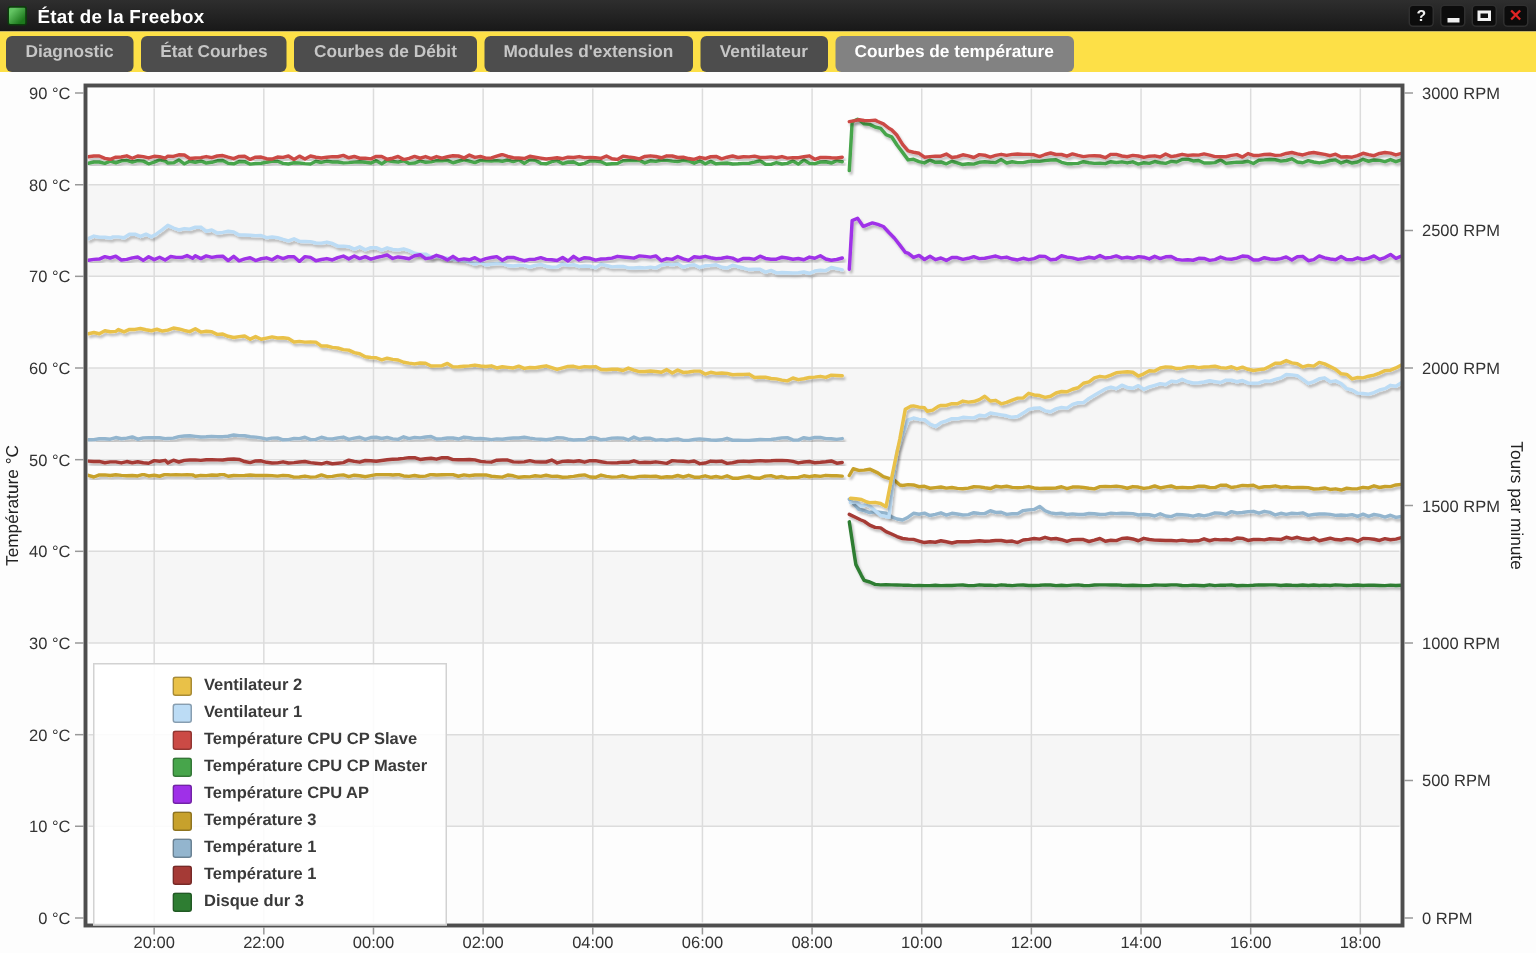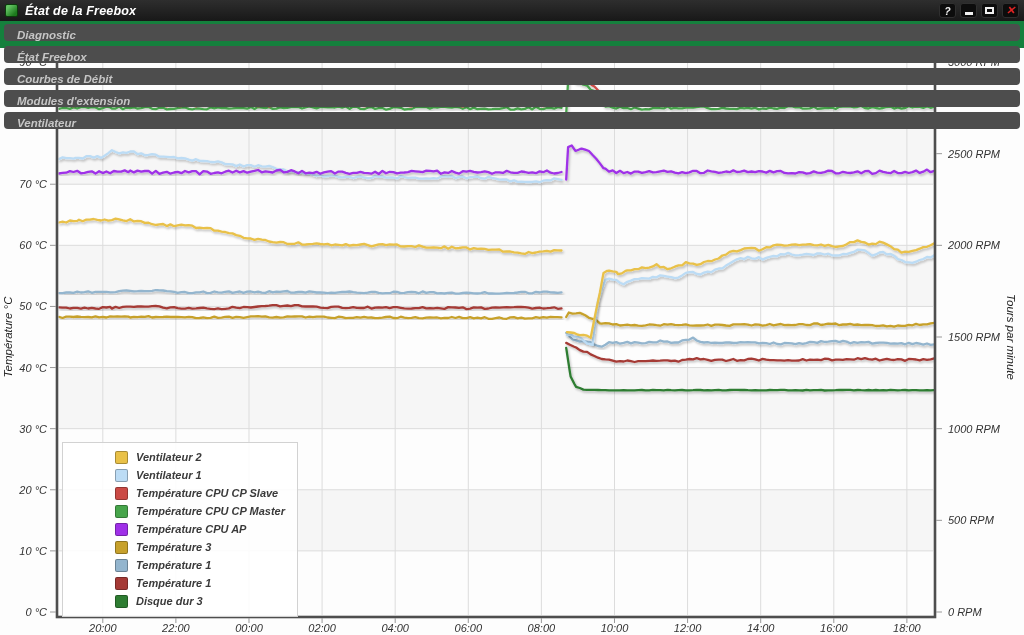--- a/index.html
+++ b/index.html
@@ -1,21 +1,21 @@
 <!DOCTYPE html>
 <html><head>
 <meta charset="utf-8">
 <style>
   html,body{margin:0;padding:0;}
   body{
     width:1024px;height:635px;overflow:hidden;background:#fdfdfd;
     font-family:"Liberation Sans",sans-serif;
     position:relative;
   }
-  .window{position:absolute;inset:0;width:1024px;height:635px;font-style:italic;}
+  .window{position:absolute;inset:0;width:1024px;height:635px;}
 
   
   .titlebar{
     position:absolute;top:0;left:0;right:0;height:21px;
     background:linear-gradient(#2e2e2e,#181818);
     display:flex;align-items:center;padding:0 5px;box-sizing:border-box;z-index:6;
   }
   .app-icon{
     width:13px;height:13px;border-radius:2px;flex:0 0 auto;
     background:linear-gradient(135deg,#63c463 20%,#1d7a1d 80%);
@@ -27,22 +27,22 @@
     width:17px;height:15px;background:#0c0c0c;border:1px solid #2f2f2f;border-radius:3px;
     color:#f0f0f0;font-size:10.5px;font-weight:bold;
     display:flex;align-items:center;justify-content:center;cursor:pointer;box-sizing:border-box;
   }
   .winbtn .minbar{width:8px;height:3px;background:#f0f0f0;margin-top:5px;}
   .winbtn .maxbox{width:9px;height:7px;border:2px solid #f0f0f0;box-sizing:border-box;}
   .winbtn.close{color:#e02424;font-size:11px;}
 
   
   .tabbar{
-    position:absolute;top:21px;left:0;right:0;height:27px;background:#15803d;
-    display:flex;gap:5px;padding:3px 4px 0 4px;box-sizing:border-box;z-index:6;flex-direction:column;
+    position:absolute;top:21px;left:0;right:0;height:27px;background:#fde047;
+    display:flex;gap:5px;padding:3px 4px 0 4px;box-sizing:border-box;z-index:6;
   }
   .tab{
     background:#4d4d4d;color:#c6c6c6;font-weight:bold;font-size:11.5px;
     padding:5px 13px 0 13px;border-radius:4px;height:24px;box-sizing:border-box;
     cursor:pointer;white-space:nowrap;
   }
   .tab.active{background:#828282;color:#ffffff;}
 
   
   .content{position:absolute;top:48px;left:0;width:1024px;height:587px;background:#fdfdfd;border-radius:30px;}
@@ -74,24 +74,25 @@
         </span>
       <span class="winbtn">
           <span class="maxbox"></span>
         </span>
       <span class="winbtn close">✕</span>
     </span>
   </div>
 
   <nav class="tabbar" id="tabbar">
       <div class="tab">Diagnostic</div>
-      <div class="tab">État Freebox</div>
+      <div class="tab">État Courbes</div>
       <div class="tab">Courbes de Débit</div>
       <div class="tab">Modules d'extension</div>
       <div class="tab">Ventilateur</div>
+      <div class="tab active">Courbes de température</div>
     </nav>
 
   <div class="content">
     <svg id="chart" width="1024" height="587" viewBox="0 48 1024 587">
       <defs>
         <filter id="sh" x="-20%" y="-20%" width="140%" height="140%">
           <feDropShadow dx="1.2" dy="1.8" stdDeviation="0.8" flood-color="#000000" flood-opacity="0.25"></feDropShadow>
         </filter>
         <clipPath id="plotclip">
             <rect x="58.5" y="58.5" width="875.5" height="557"></rect>

